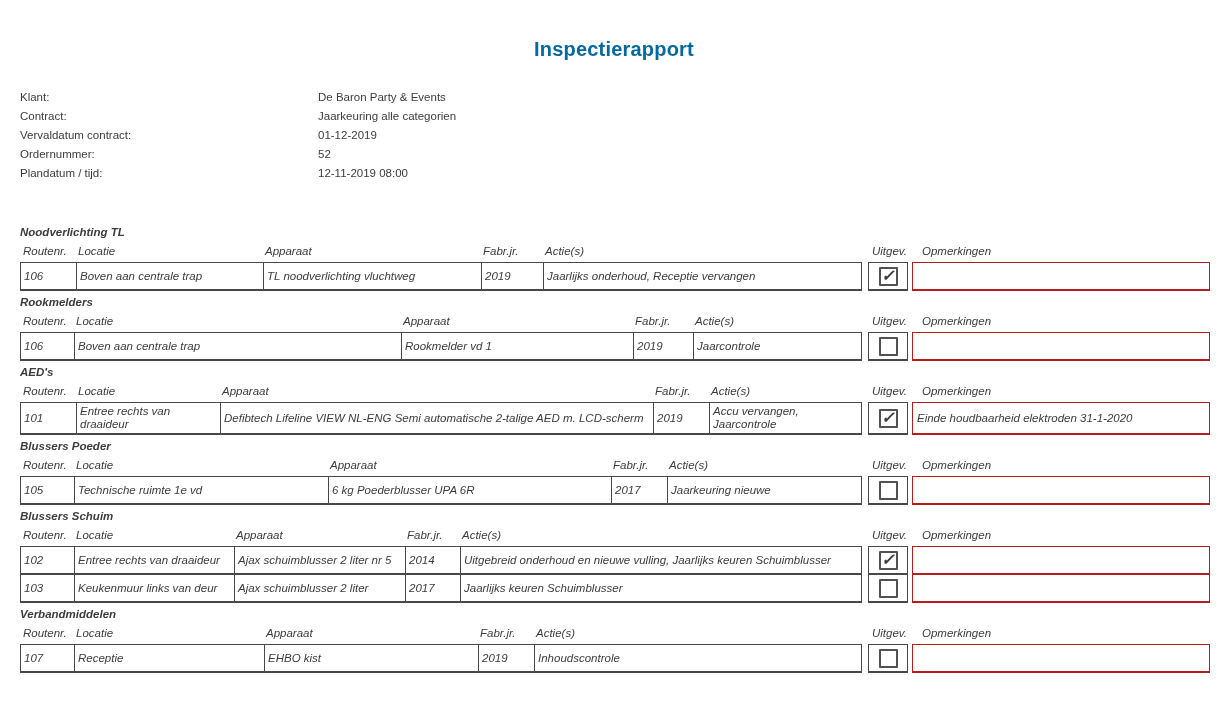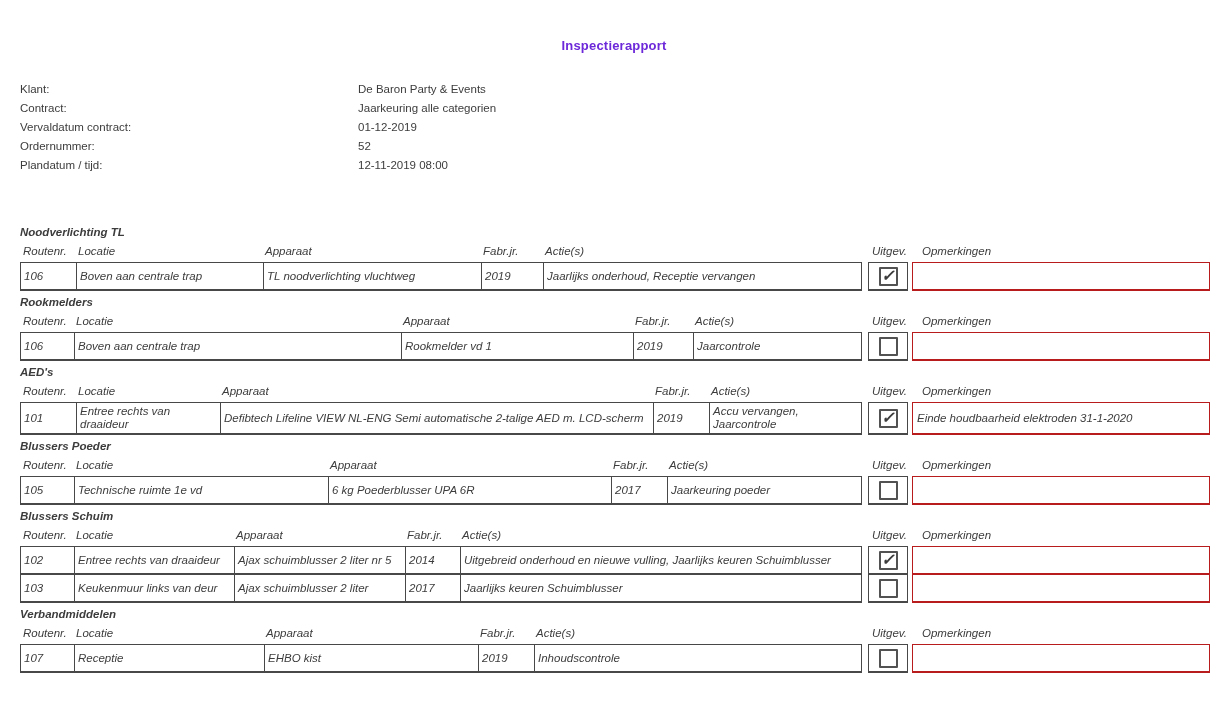--- a/index.html
+++ b/index.html
@@ -8,27 +8,27 @@
     position:relative;
     width:1228px; height:716px;
     background:#ffffff;
     font-family:"Liberation Sans", sans-serif;
     color:#3c3c3c;
     overflow:hidden;
   }
   .report-title {
     padding-top:38px;
     text-align:center;
-    font-size:13px;
+    font-size:20px;
     font-weight:bold;
-    color:#6d28d9;
+    color:#0369a1;
     letter-spacing:0.2px;
   }
   .info-block { margin:26px 0 0 20px; }
-  .info-row { display:flex; height:19px; font-size:11.5px; align-items:center;gap:40px; }
+  .info-row { display:flex; height:19px; font-size:11.5px; align-items:center; }
   .info-label { width:298px; }
   .info-value { }
 
   .sections { position:absolute; top:226px; left:20px; width:1190px; }
   .section { margin-bottom:5px;font-style:italic; }
   .section-title { font-size:11.5px; font-weight:bold; line-height:13px; margin-bottom:3px; }
 
   .hdr { display:flex; height:15px; margin-bottom:5px; align-items:flex-end; font-size:11.5px; }
   .hdr .main { border:none; }
   .hcell { padding:0 3px; white-space:nowrap; overflow:visible; }
@@ -213,21 +213,21 @@
         </div>
         <span class="chkhdr">Uitgev.</span>
         <span class="opmhdr">Opmerkingen</span>
       </div>
       <div class="row">
         <div class="main sec3">
           <div class="cell">105</div>
           <div class="cell">Technische ruimte 1e vd</div>
           <div class="cell">6 kg Poederblusser UPA 6R</div>
           <div class="cell">2017</div>
-          <div class="cell">Jaarkeuring poeder</div>
+          <div class="cell">Jaarkeuring nieuwe</div>
         </div>
         <div class="chkcell">
           <span class="checkbox"></span>
         </div>
         <div class="opmcell"></div>
       </div>
     </div>
 
     <div class="section">
       <div class="section-title">Blussers Schuim</div>

